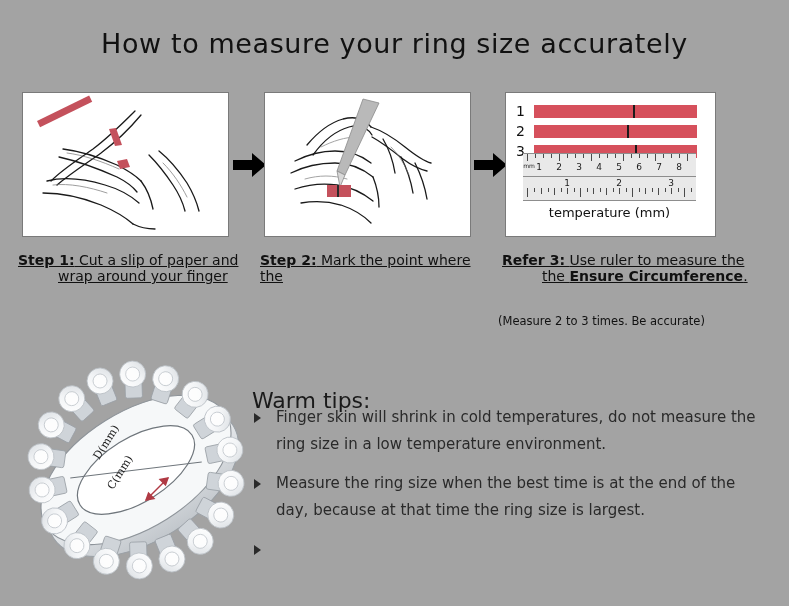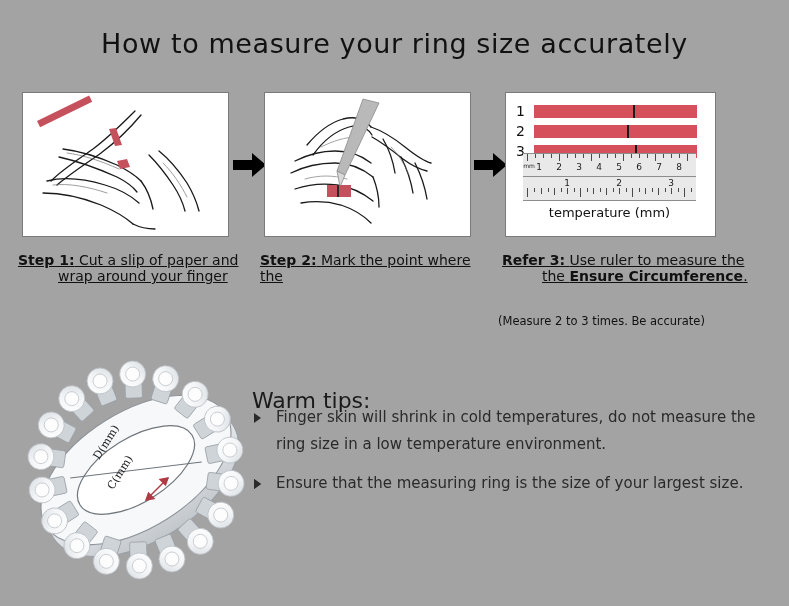--- a/index.html
+++ b/index.html
@@ -587,20 +587,20 @@
   <div class="ring-label" id="ring-label-c">C(mm)</div>
 
   <div id="tips-heading">Warm tips:</div>
   <div id="tips-list">
     <div class="tip-item">
       <span class="tip-bullet"></span>
       <span>Finger skin will shrink in cold temperatures, do not measure the ring size in a low temperature environment.</span>
     </div>
     <div class="tip-item">
       <span class="tip-bullet"></span>
+      <span>Measure the ring size when the best time is at the end of the day, because at that time the ring size is largest.</span>
     </div>
     <div class="tip-item">
       <span class="tip-bullet"></span>
-      <span>Ensure that the measuring ring is the size of your largest size.</span>
     </div>
   </div>
 
 </div>
 
 </body></html>

